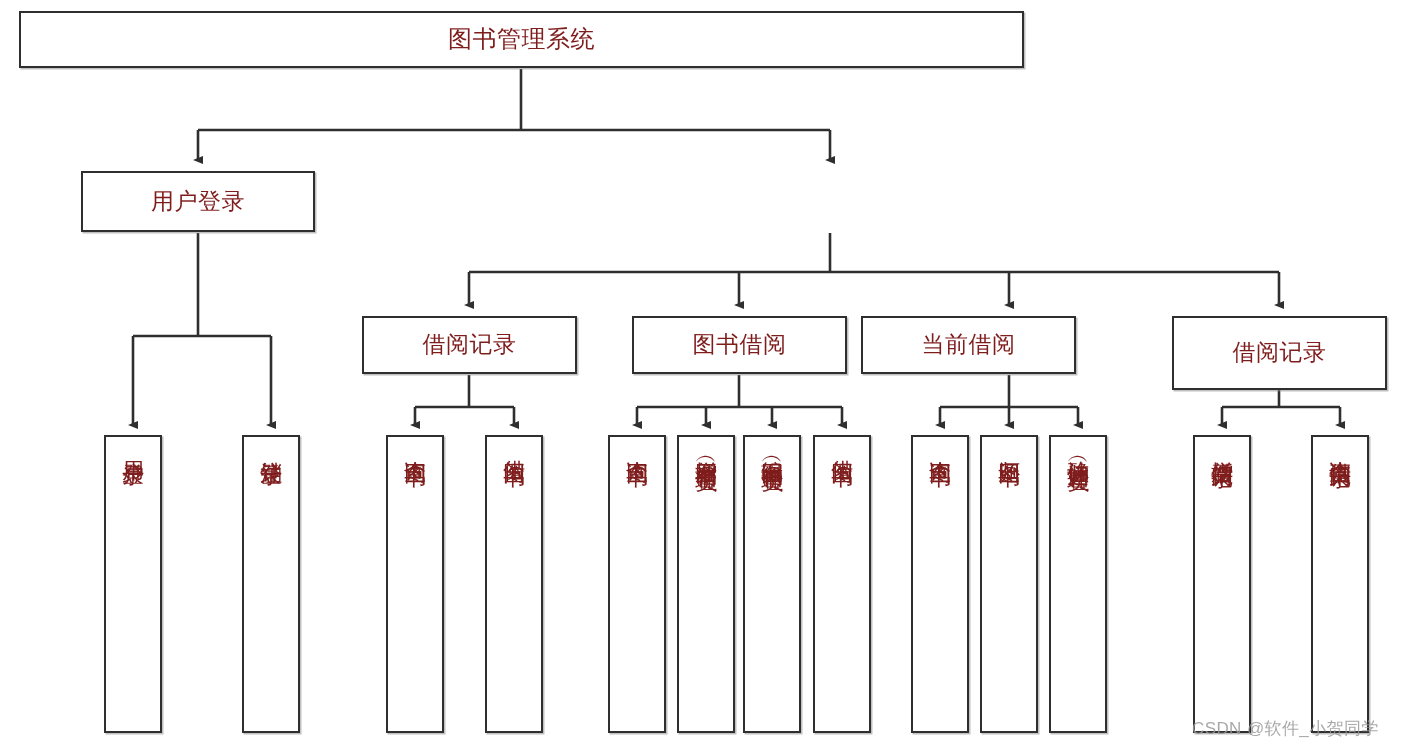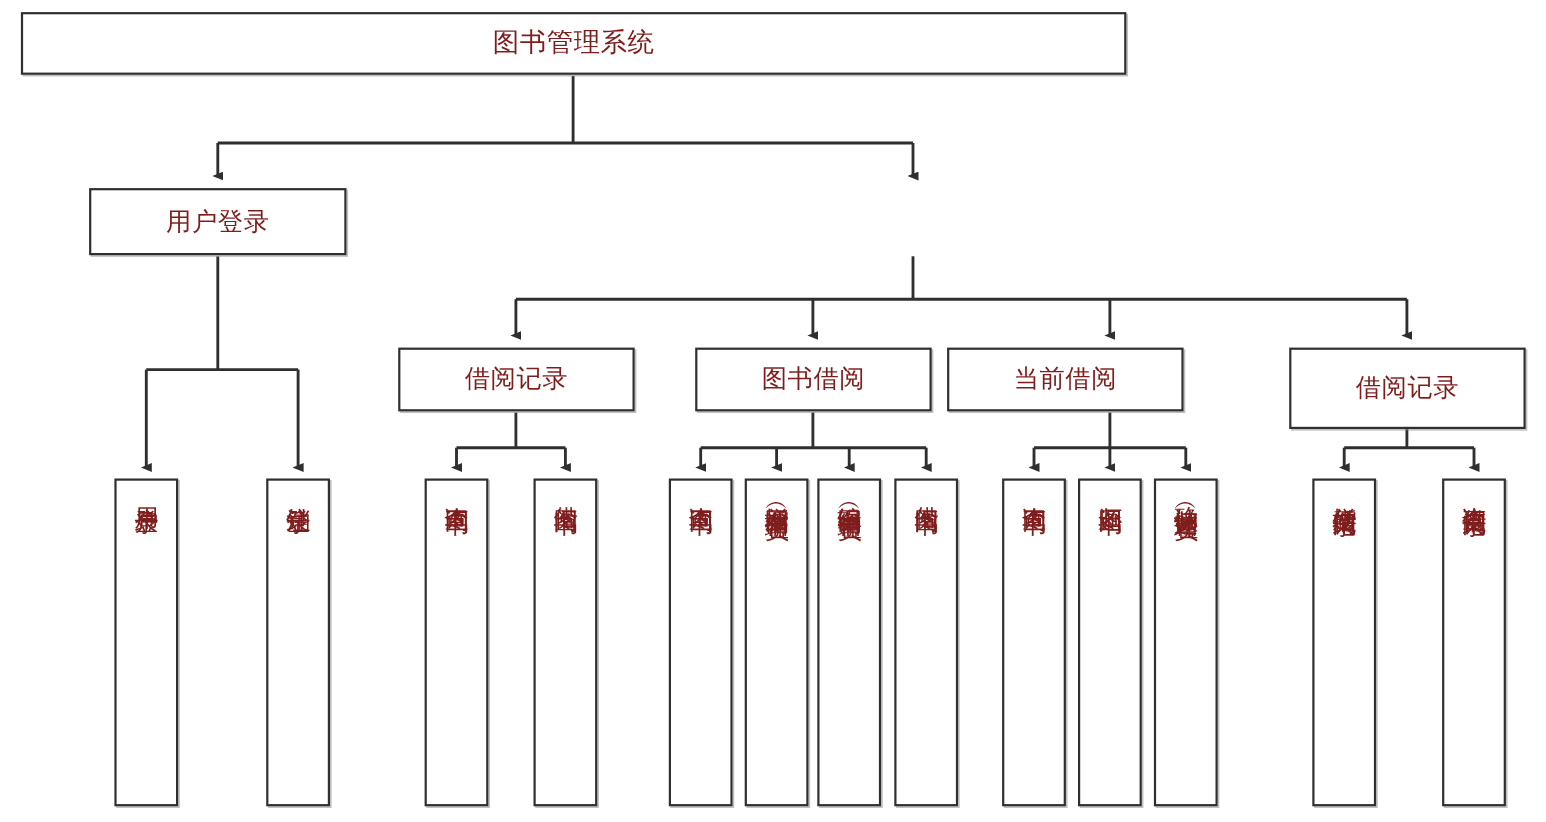--- a/index.html
+++ b/index.html
@@ -182,14 +182,15 @@
     <span class="lbl">确认归还（管理员）</span>
   </div>
 
   <div class="node vert" style="left:1193px; top:435px; width:58px; height:298px;">
     <span class="lbl">新增借阅记录</span>
   </div>
   <div class="node vert" style="left:1311px; top:435px; width:58px; height:298px;">
     <span class="lbl">查询借阅记录</span>
   </div>
 
+  <div class="watermark" style="left:1192px; top:717px;">CSDN @软件_小贺同学</div>
 
 </div>
 
 </body></html>

